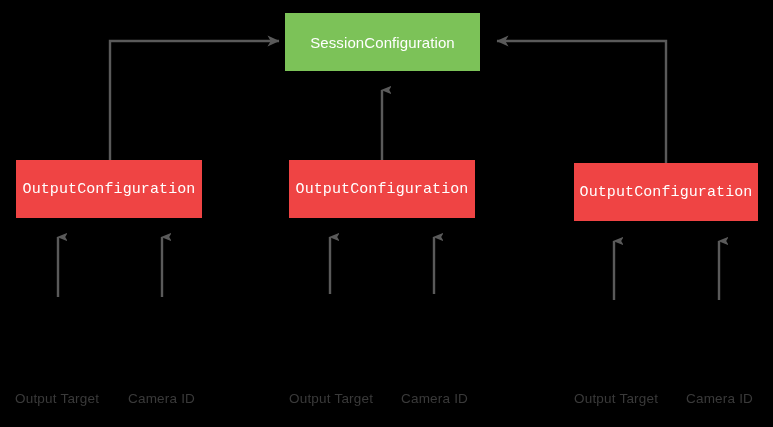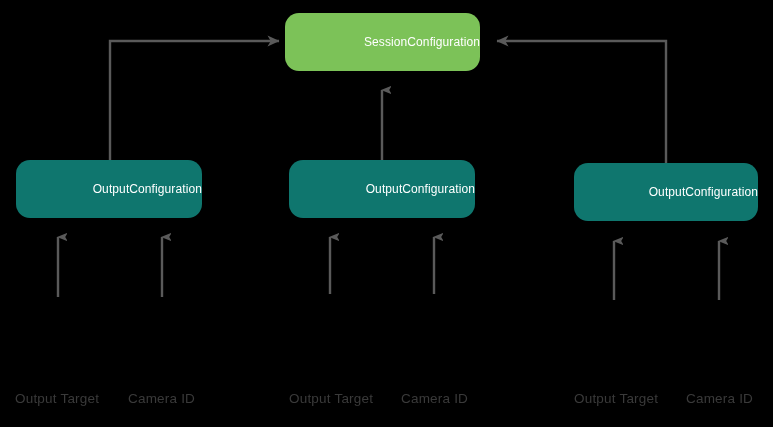--- a/index.html
+++ b/index.html
@@ -14,33 +14,34 @@
     position: relative;
     width: 773px;
     height: 427px;
     background: #000000;
     overflow: hidden;
   }
   .node-box {
     position: absolute;
     display: flex;
     align-items: center;
-    justify-content: flex-end;
-    border-radius: 14px;
+    justify-content: center;
+    border-radius: 0;
     box-sizing: border-box;
     color: #ffffff;
-    font-size: 12px;
+    font-size: 15px;
     letter-spacing: 0.1px;
     white-space: nowrap;
   }
   .node-session {
     background: #7cc258;
   }
   .node-output {
-    background: #0f766e;
+    background: #ef4444;
+    font-family: Liberation Mono, monospace;
   }
   .leaf-label {
     position: absolute;
     color: #3a3a3a;
     font-size: 13.5px;
     font-weight: normal;
     letter-spacing: 0.2px;
     white-space: nowrap;
   }
   #edge-layer {

